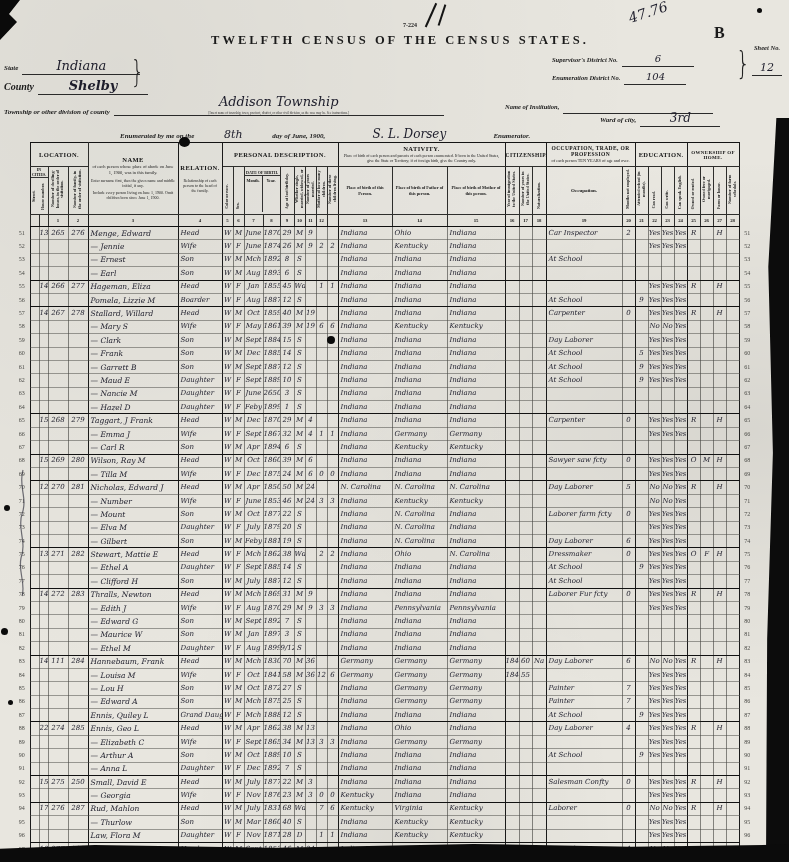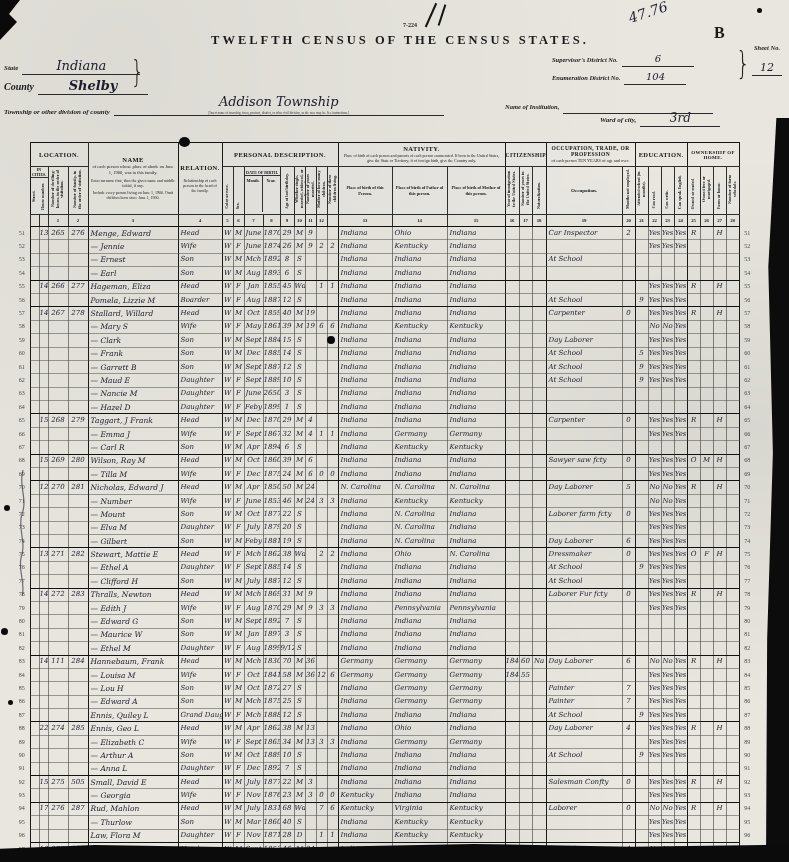--- a/index.html
+++ b/index.html
@@ -98,20 +98,27 @@
       <span class="pr" style="display:block;font-size:3.2px;color:#333;line-height:1;">[Insert name of township, town, precinct, district, or other civil division, as the case may be. See instructions.]</span>
     </span>
   </div>
   <div class="abs" style="left:505px;top:95px;">
     <span class="pr it" style="font-size:6.5px;font-weight:bold;">Name of Institution,</span>
     <span class="u" style="width:150px;">&nbsp;</span>
   </div>
   <div class="abs" style="left:600px;top:108px;">
     <span class="pr it" style="font-size:7px;font-weight:bold;">Ward of city,</span>
     <span class="u" style="width:80px;"><span class="hw" style="font-size:12px;">3rd</span></span>
+  </div>
+  <div class="abs" style="left:120px;top:124px;width:640px;">
+    <span class="pr it" style="font-size:7px;font-weight:bold;">Enumerated by me on the</span>
+    <span class="u" style="width:70px;"><span class="hw" style="font-size:11px;">8th</span></span>
+    <span class="pr it" style="font-size:7px;font-weight:bold;">day of June, 1900,</span>
+    <span class="u" style="width:160px;"><span class="hw" style="font-size:12px;">S. L. Dorsey</span></span>
+    <span class="pr it" style="font-size:7px;font-weight:bold;">Enumerator.</span>
   </div>
 
   <table>
     <colgroup>
       <col style="width:16px">
         <col style="width:9px">
         <col style="width:9px">
         <col style="width:20px">
         <col style="width:20px">
       <col style="width:90px">
@@ -1698,21 +1705,21 @@
           <td class="dc k29"></td>
           <td class="dc k30"></td>
           <td class="dc k31 er"></td>
           <td class="g">91</td>
         </tr>
         <tr>
           <td class="g">92</td>
           <td class="dc k1 el"></td>
           <td class="dc k2">155</td>
           <td class="dc k3">275</td>
-          <td class="dc k4 gb">505</td>
+          <td class="dc k4 gb">250</td>
           <td class="dc k5 L gb">Small, David E</td>
           <td class="dc k6 L gb">Head</td>
           <td class="dc k7">W</td>
           <td class="dc k8">M</td>
           <td class="dc k9">July</td>
           <td class="dc k10">1877</td>
           <td class="dc k11">22</td>
           <td class="dc k12">M</td>
           <td class="dc k13">3</td>
           <td class="dc k14"></td>

